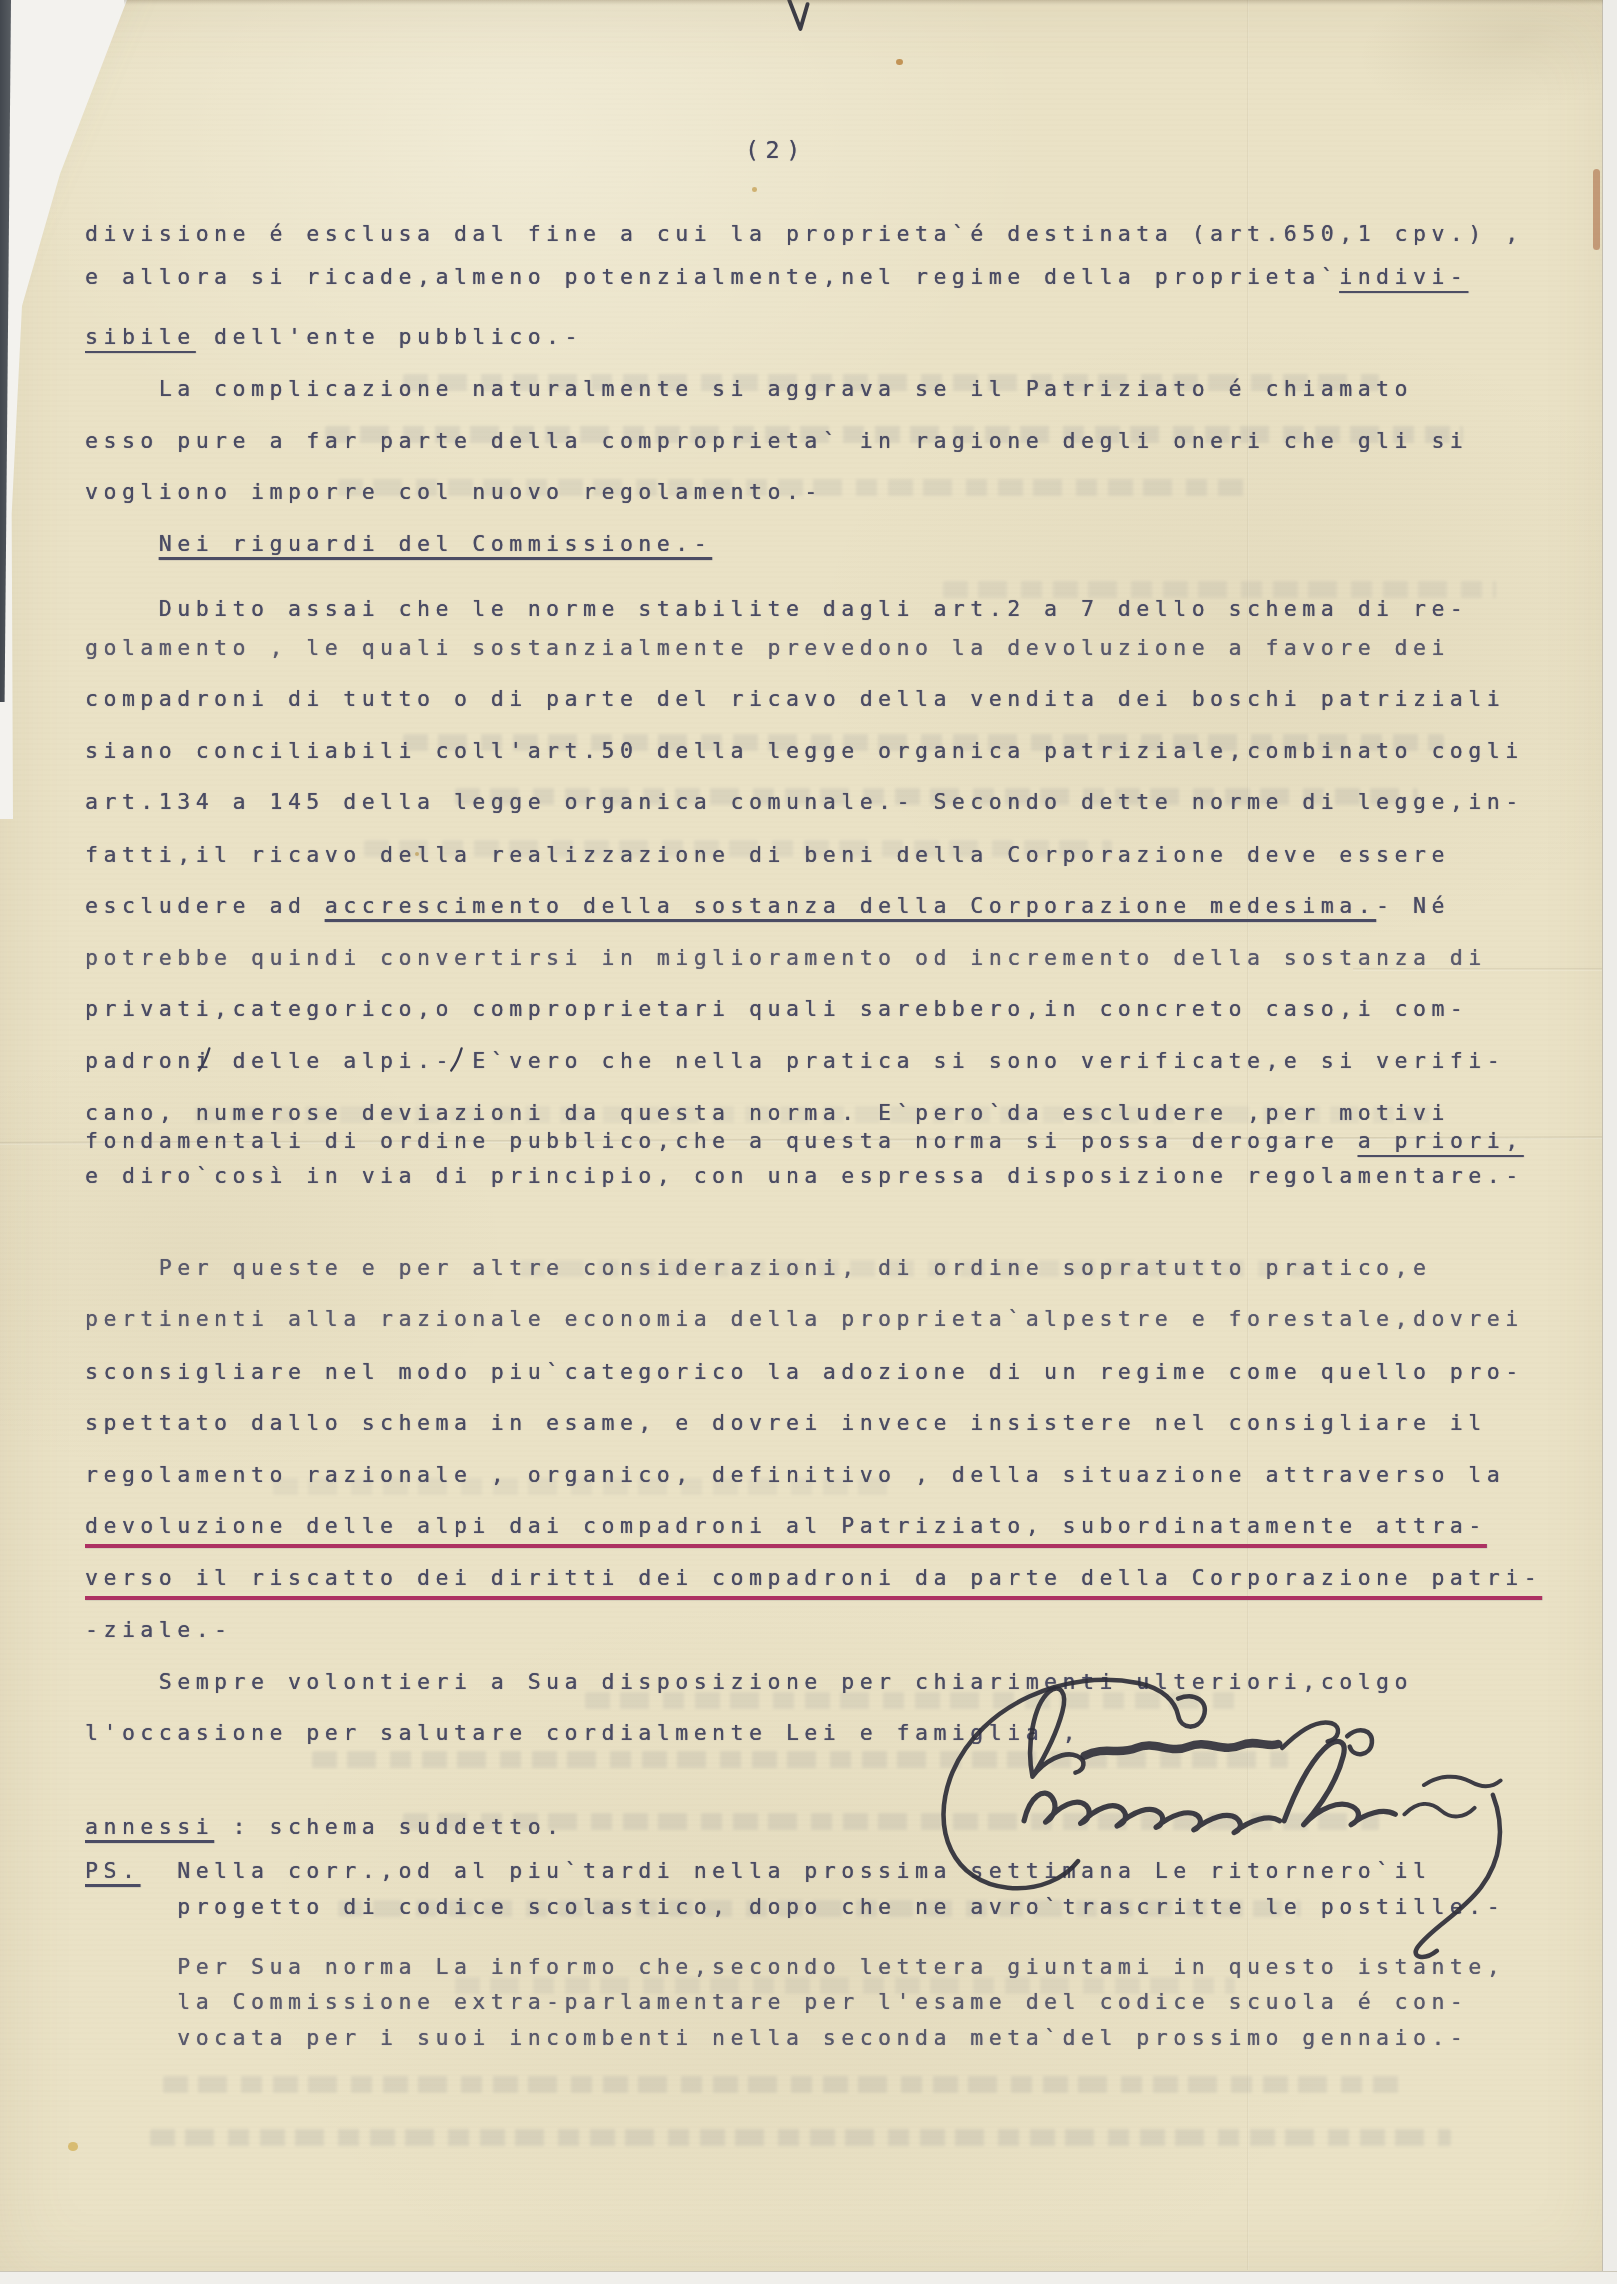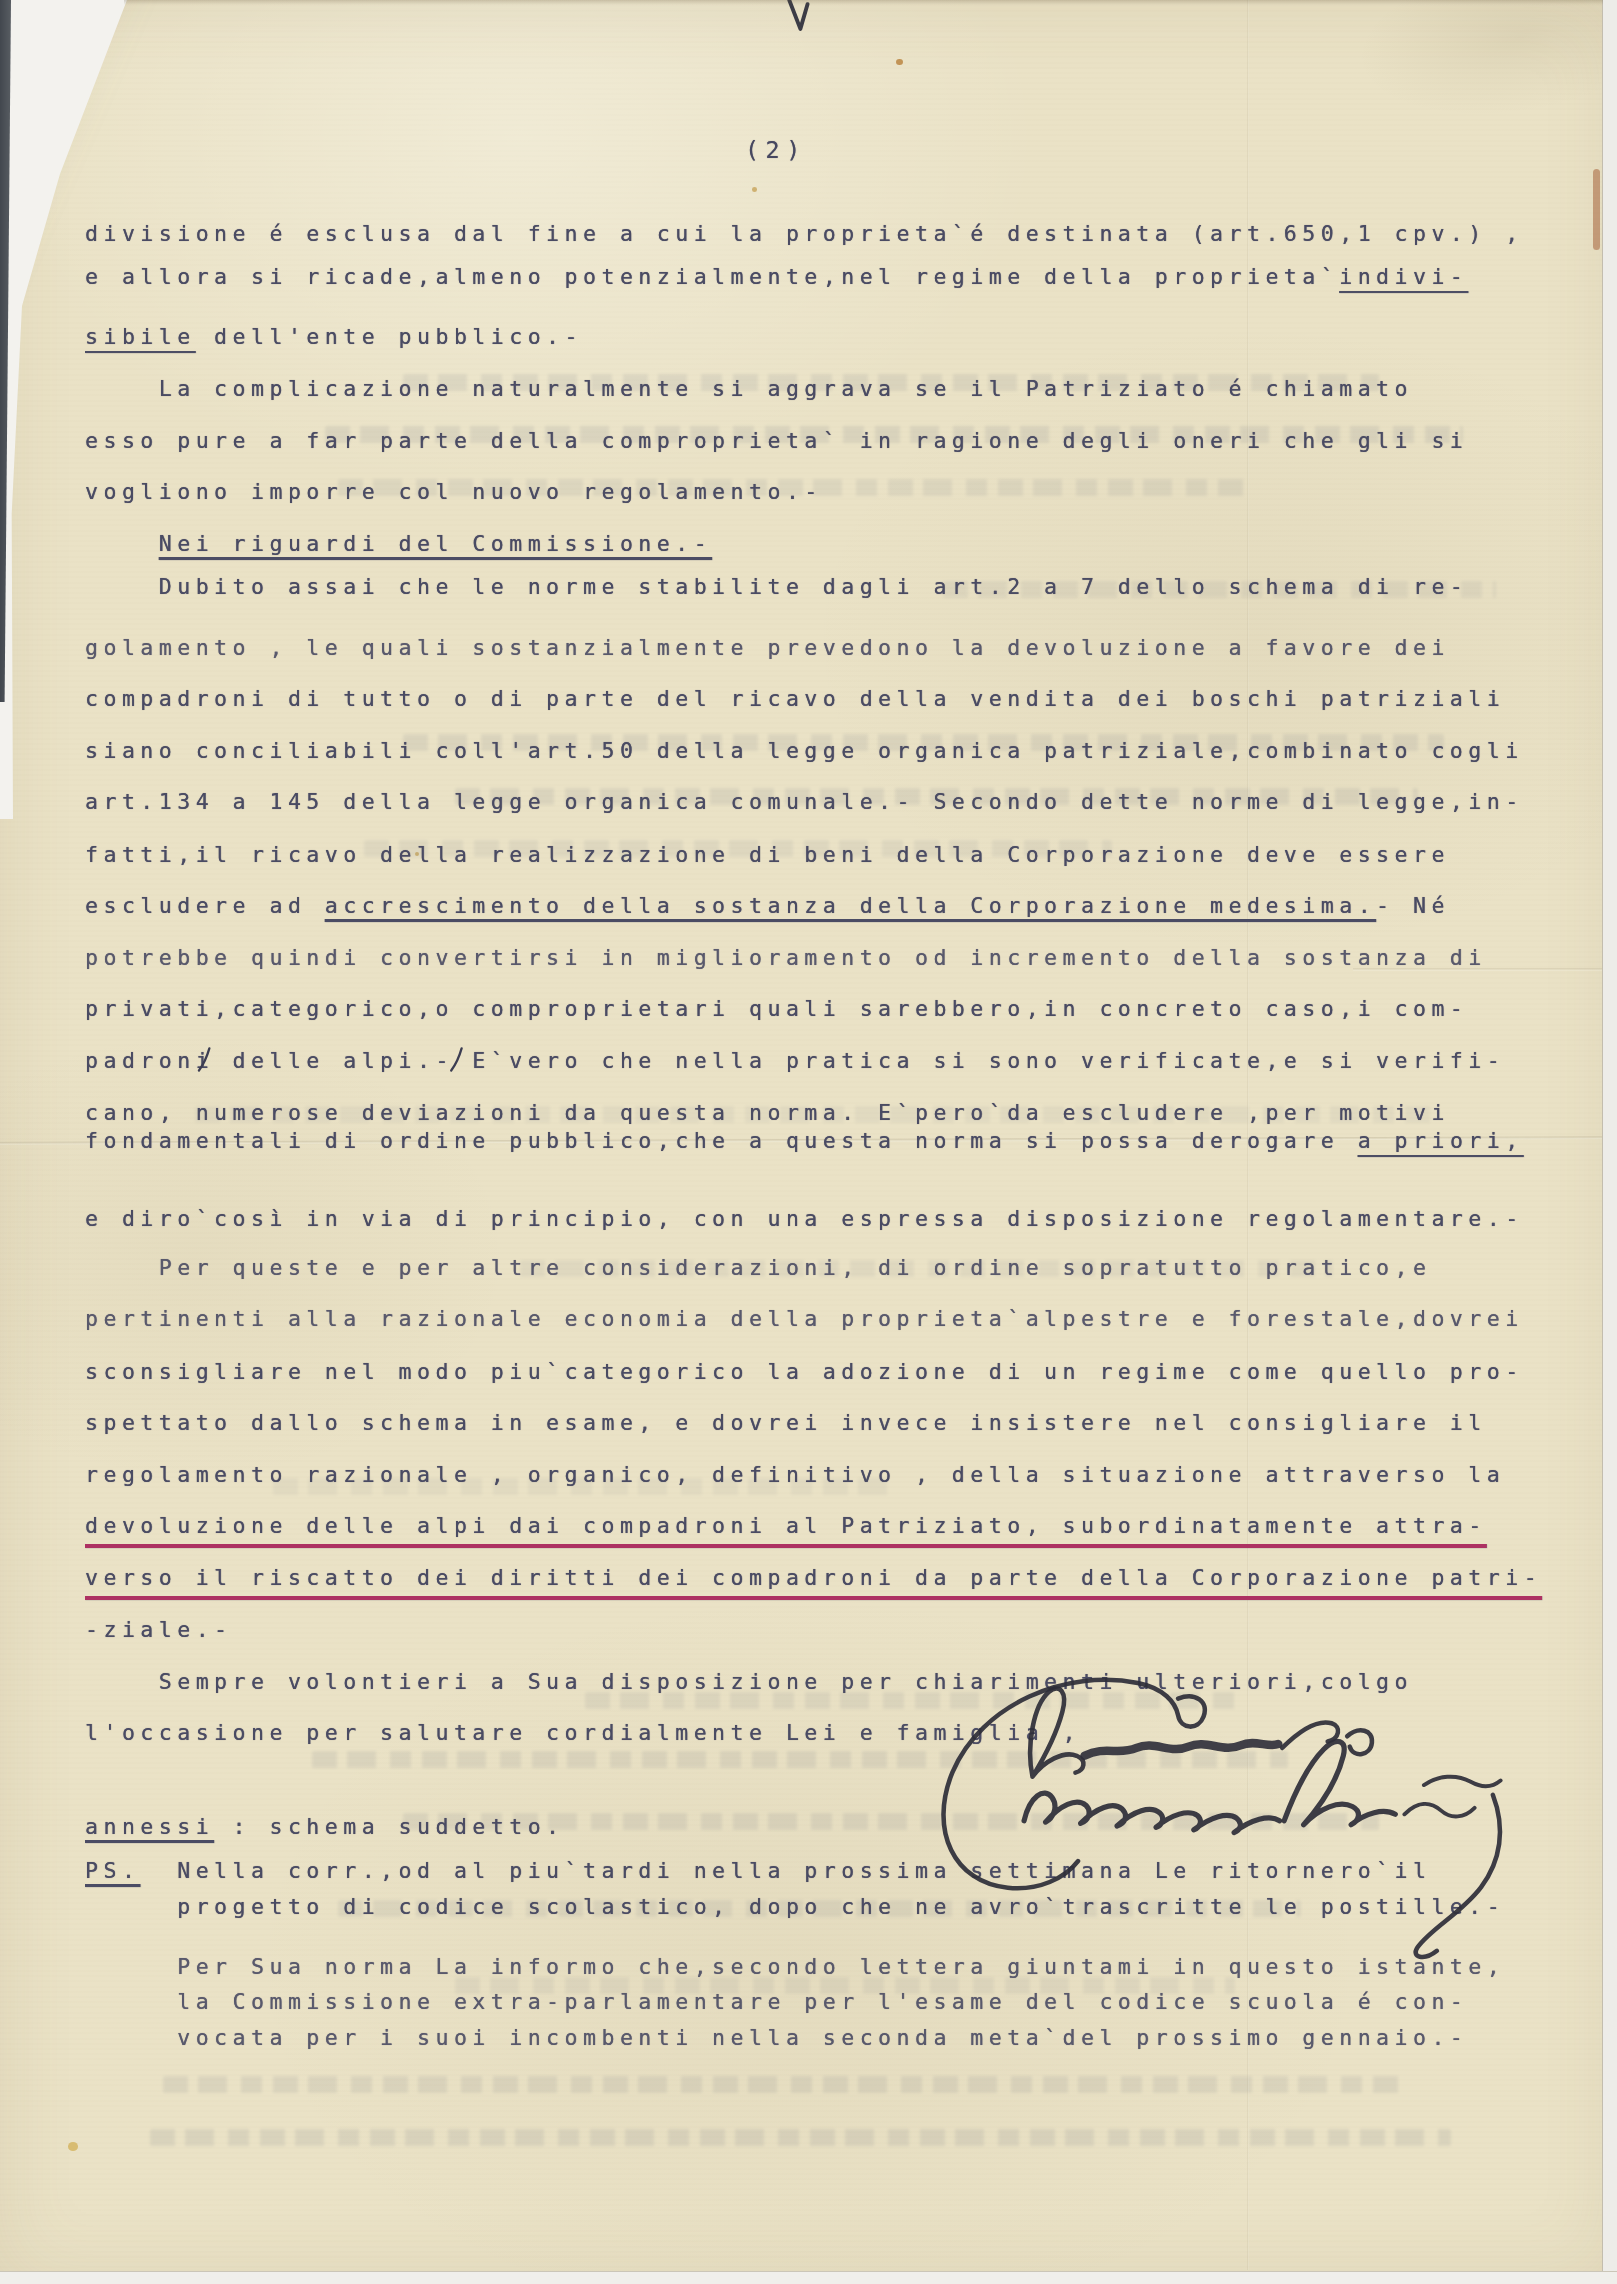--- a/index.html
+++ b/index.html
@@ -98,33 +98,33 @@
 
     <div class="pageno">(2)</div>
     <div>
         <div class="tline" style="top: 223px;"><span>divisione é esclusa dal fine a cui la proprieta`é destinata (art.650,1 cpv.) ,</span></div>
         <div class="tline" style="top: 266px;"><span>e allora si ricade,almeno potenzialmente,nel regime della proprieta`</span><span class="u-ink">indivi-</span></div>
         <div class="tline" style="top: 326px;"><span class="u-ink">sibile</span><span> dell'ente pubblico.-</span></div>
         <div class="tline" style="top: 378px;"><span>    La complicazione naturalmente si aggrava se il Patriziato é chiamato</span></div>
         <div class="tline" style="top: 430px;"><span>esso pure a far parte della comproprieta` in ragione degli oneri che gli si</span></div>
         <div class="tline" style="top: 481px; text-align: center;"><span>vogliono imporre col nuovo regolamento.-</span></div>
         <div class="tline" style="top: 533px;"><span>    </span><span class="u-ink2">Nei riguardi del Commissione.-</span></div>
-        <div class="tline" style="top: 576px;"><span>    Dubito assai che le norme stabilite dagli art.2 a 7 dello schema di re-</span></div>
+        <div class="tline" style="top: 598px;"><span>    Dubito assai che le norme stabilite dagli art.2 a 7 dello schema di re-</span></div>
         <div class="tline soft" style="top: 637px; text-align: right;"><span>golamento , le quali sostanzialmente prevedono la devoluzione a favore dei</span></div>
         <div class="tline" style="top: 688px;"><span>compadroni di tutto o di parte del ricavo della vendita dei boschi patriziali</span></div>
         <div class="tline" style="top: 740px;"><span>siano conciliabili coll'art.50 della legge organica patriziale,combinato cogli</span></div>
         <div class="tline" style="top: 791px;"><span>art.134 a 145 della legge organica comunale.- Secondo dette norme di legge,in-</span></div>
         <div class="tline" style="top: 844px;"><span>fatti,il ricavo della realizzazione di beni della Corporazione deve essere</span></div>
         <div class="tline" style="top: 895px;"><span>escludere ad </span><span class="u-ink2">accrescimento della sostanza della Corporazione medesima.</span><span>- Né</span></div>
         <div class="tline soft" style="top: 947px;"><span>potrebbe quindi convertirsi in miglioramento od incremento della sostanza di</span></div>
         <div class="tline" style="top: 998px;"><span>privati,categorico,o comproprietari quali sarebbero,in concreto caso,i com-</span></div>
         <div class="tline" style="top: 1050px;"><span>padroni delle alpi.- E`vero che nella pratica si sono verificate,e si verifi-</span></div>
         <div class="tline" style="top: 1102px;"><span>cano, numerose deviazioni da questa norma. E`pero`da escludere ,per motivi</span></div>
         <div class="tline" style="top: 1130px;"><span>fondamentali di ordine pubblico,che a questa norma si possa derogare </span><span class="u-ink">a priori,</span></div>
-        <div class="tline" style="top: 1208px;"><span>e diro`così in via di principio, con una espressa disposizione regolamentare.-</span></div>
+        <div class="tline" style="top: 1165px;"><span>e diro`così in via di principio, con una espressa disposizione regolamentare.-</span></div>
         <div class="tline soft" style="top: 1257px;"><span>    Per queste e per altre considerazioni, di ordine sopratutto pratico,e</span></div>
         <div class="tline soft" style="top: 1308px;"><span>pertinenti alla razionale economia della proprieta`alpestre e forestale,dovrei</span></div>
         <div class="tline" style="top: 1361px;"><span>sconsigliare nel modo piu`categorico la adozione di un regime come quello pro-</span></div>
         <div class="tline" style="top: 1412px;"><span>spettato dallo schema in esame, e dovrei invece insistere nel consigliare il</span></div>
         <div class="tline" style="top: 1464px;"><span>regolamento razionale , organico, definitivo , della situazione attraverso la</span></div>
         <div class="tline" style="top: 1515px;"><span class="u-red">devoluzione delle alpi dai compadroni al Patriziato, subordinatamente attra-</span></div>
         <div class="tline" style="top: 1567px;"><span class="u-red">verso il riscatto dei diritti dei compadroni da parte della Corporazione patri-</span></div>
         <div class="tline" style="top: 1619px;"><span>-ziale.-</span></div>
         <div class="tline" style="top: 1671px;"><span>    Sempre volontieri a Sua disposizione per chiarimenti ulteriori,colgo</span></div>
         <div class="tline" style="top: 1722px;"><span>l'occasione per salutare cordialmente Lei e famiglia ,</span></div>

